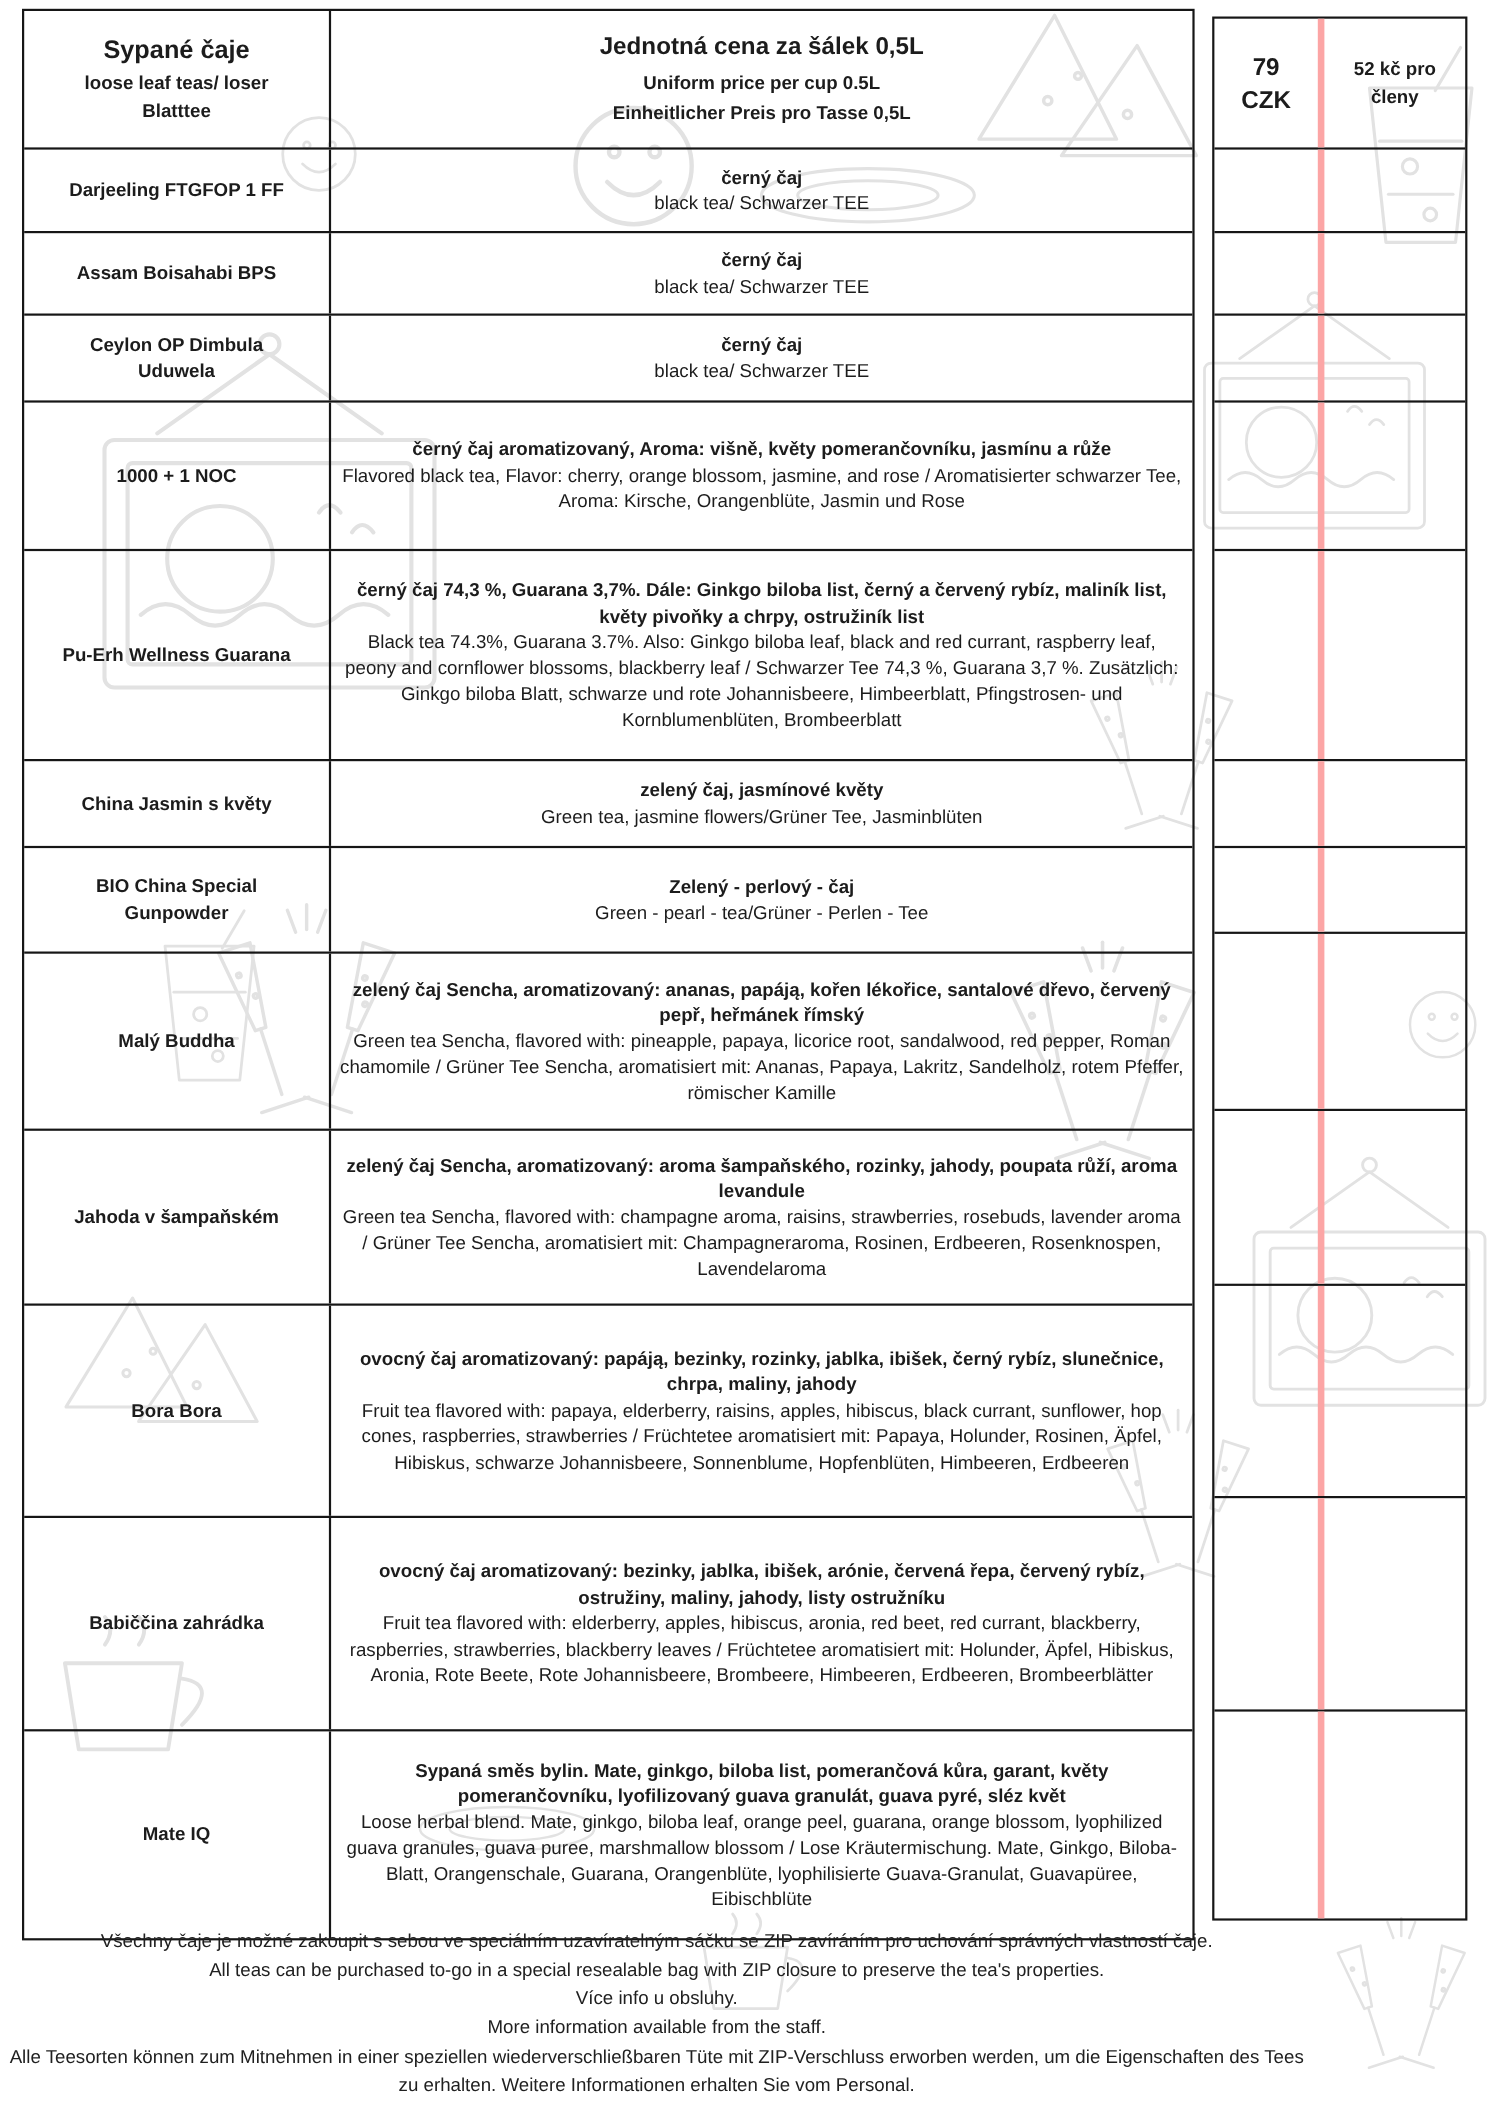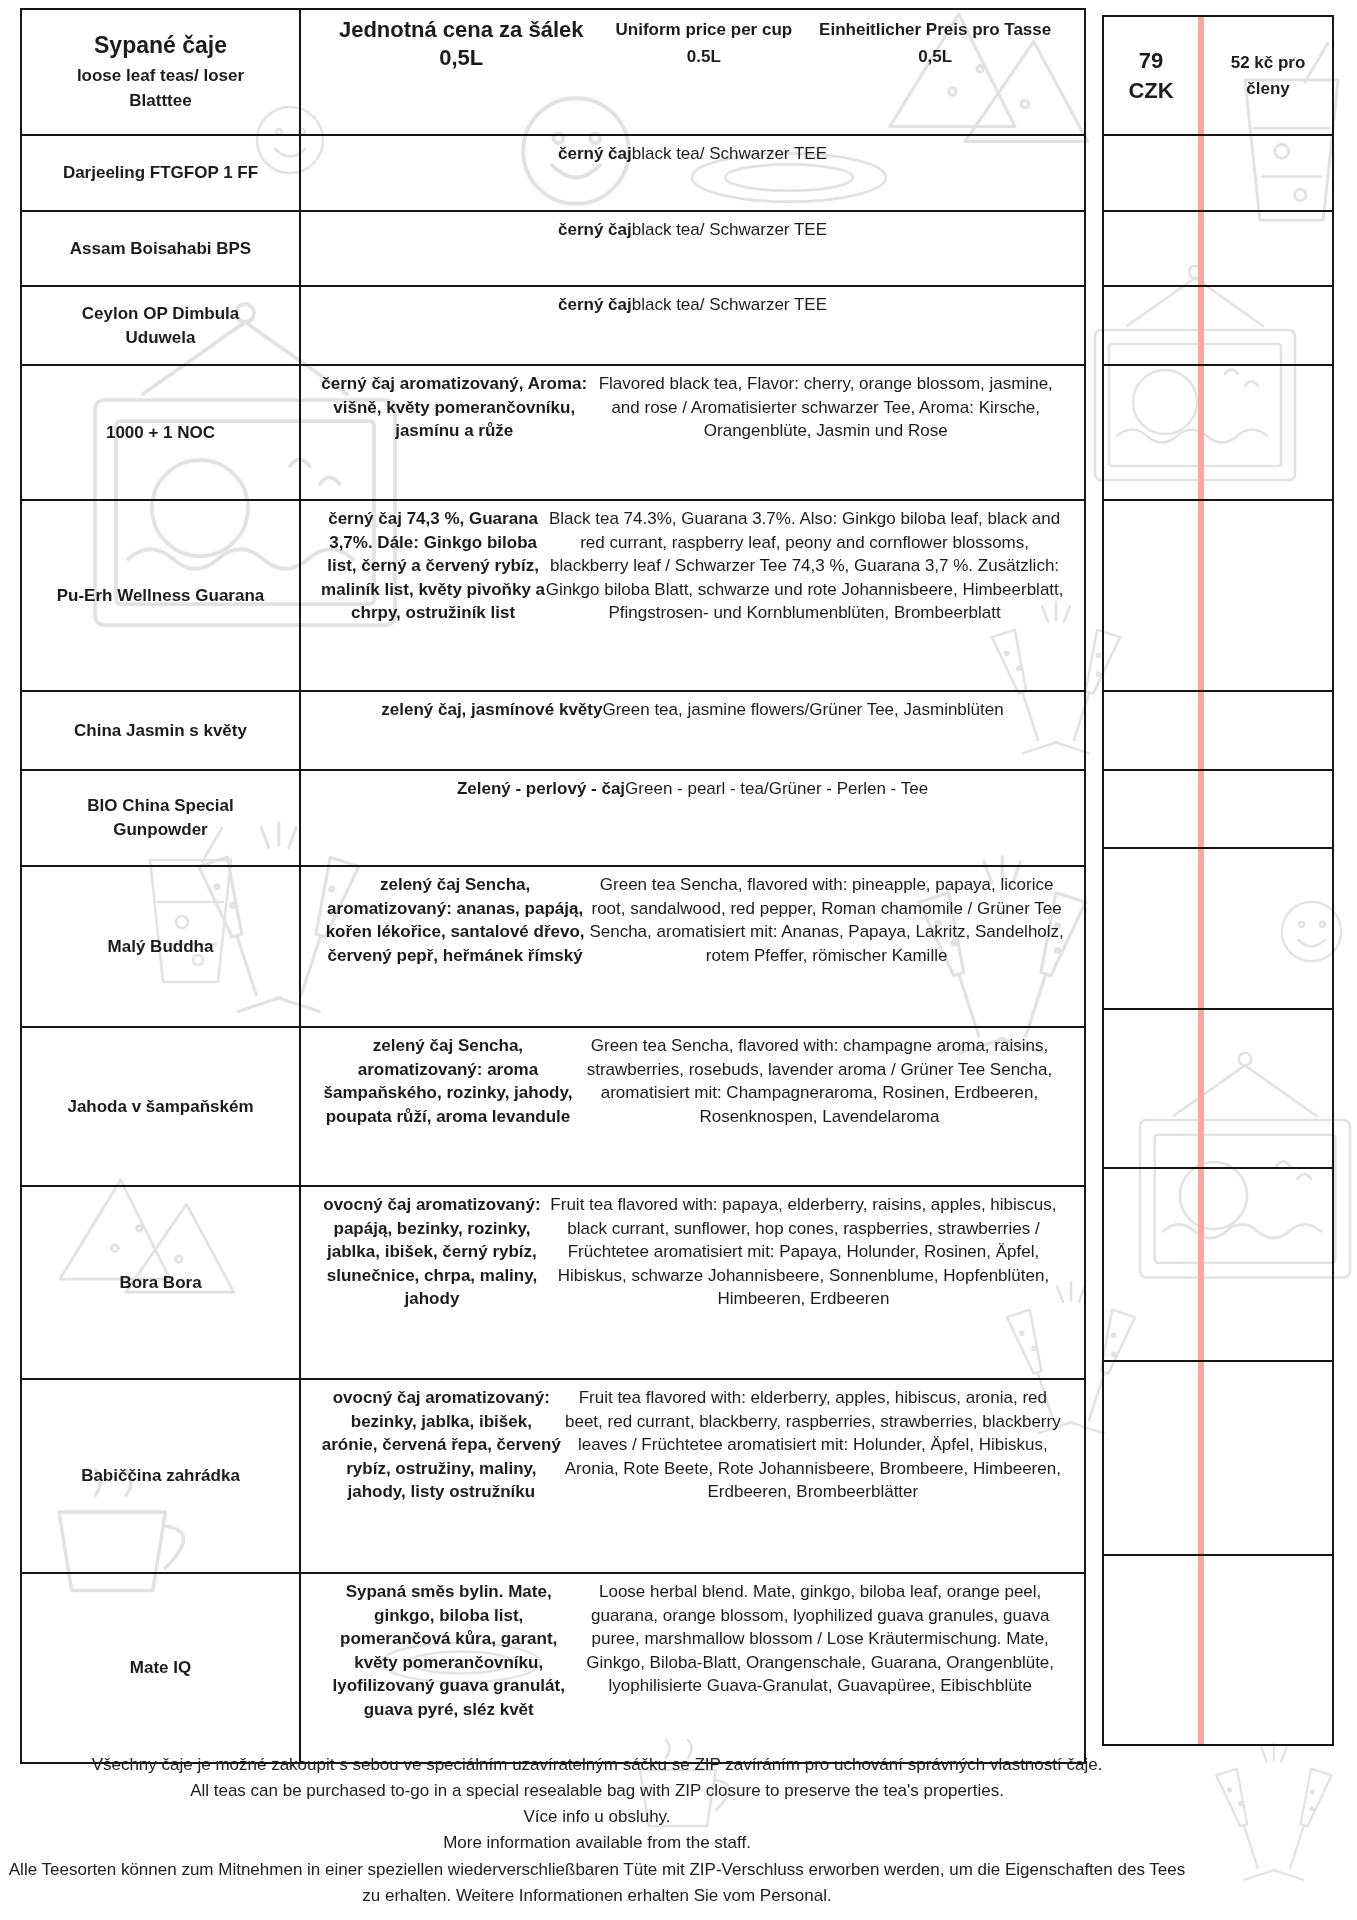--- a/index.html
+++ b/index.html
@@ -16,22 +16,22 @@
   .main-table { width: 1066px; border: 2px solid #161616; background: transparent; }
   .trow { display: flex; border-top: 2px solid #161616; }
   .trow.first { border-top: none; }
   .cell-name {
     width: 279px; border-right: 2px solid #161616;
     display: flex; flex-direction: column; justify-content: center; align-items: center;
     text-align: center; font-weight: bold; font-size: 17px; line-height: 24px;
     white-space: pre-line; padding: 4px 32px;
   }
   .cell-desc {
-    flex: 1; display: flex; flex-direction: row; justify-content: center;
-    text-align: center; padding: 6px 20px; font-size: 17px; line-height: 23.5px;
+    flex: 1; display: flex; flex-direction: column; justify-content: center;
+    text-align: center; padding: 6px 8px; font-size: 17px; line-height: 23.5px;
   }
   .desc-cz { font-weight: bold; }
   .desc-tr { font-weight: normal; }
 
   .hdr-left-title { font-size: 23px; font-weight: bold; line-height: 28px; margin-bottom: 4px; }
   .hdr-left-sub { font-size: 17px; font-weight: bold; line-height: 25px; white-space: pre-line; }
   .hdr-center-title { font-size: 22px; font-weight: bold; line-height: 28px; margin-bottom: 6px; }
   .hdr-center-sub { font-size: 17px; font-weight: bold; line-height: 27px; }
 
   .side-table { width: 232px; margin-left: 16px; margin-top: 7px; border: 2px solid #161616; }

